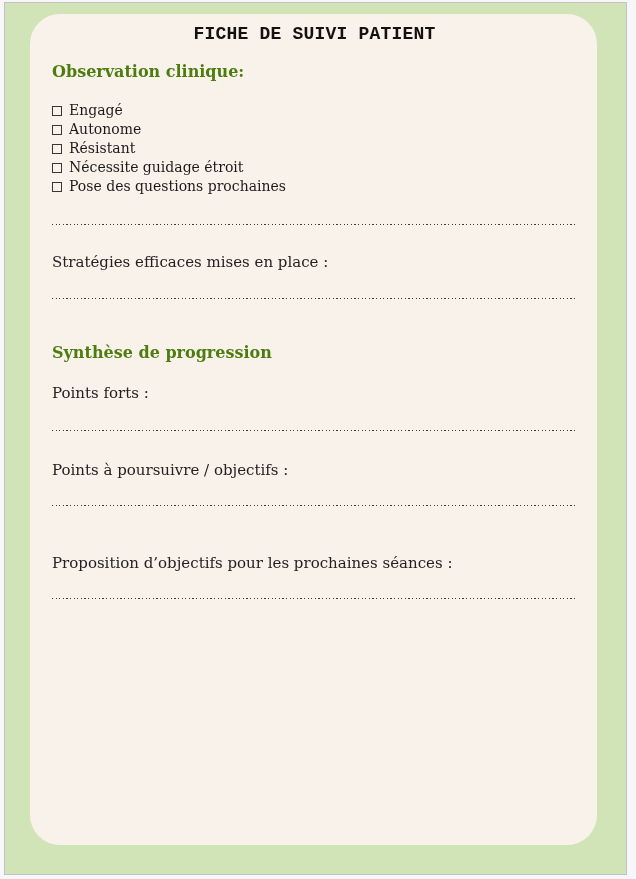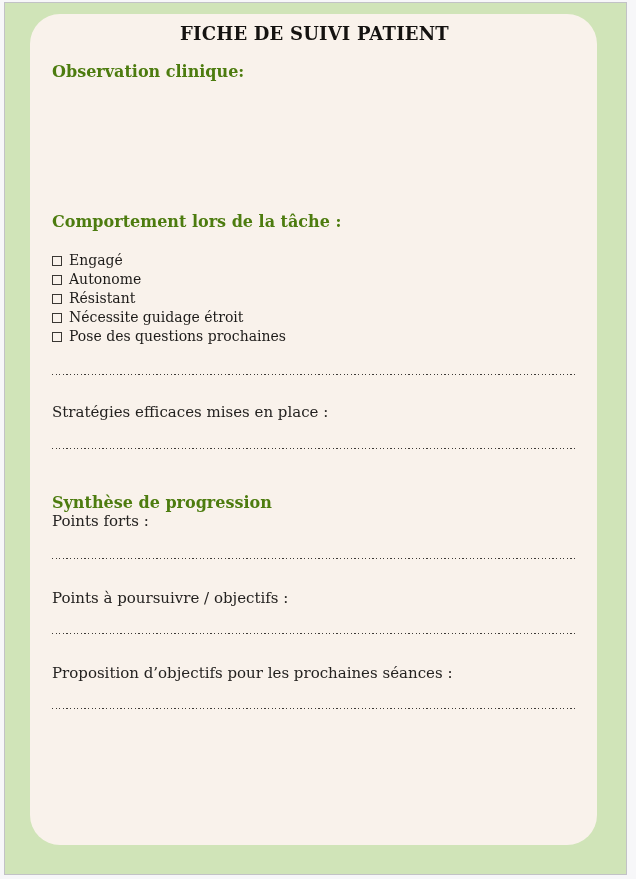--- a/index.html
+++ b/index.html
@@ -35,20 +35,21 @@
     overflow: hidden;
   }
   .title {
     margin-top: 10px;
     text-align: center;
     font-size: 18px;
     line-height: 20px;
     font-weight: 700;
     letter-spacing: 0.2px;
     color: #141210;
+    font-family: Liberation Mono, monospace;
   }
   .heading {
     font-size: 16px;
     line-height: 18px;
     font-weight: 700;
     color: #4d7c0f;
   }
   .heading.obs   { margin-top: 19px; }
   .heading.comp  { margin-top: 132px; }
   .heading.synth { margin-top: 45px; }
@@ -73,23 +74,23 @@
     margin-right: 7px;
     flex: 0 0 auto;
   }
   .field-label {
     font-size: 15px;
     line-height: 19px;
     color: #242220;
   }
   .fl-difficultes { margin-top: 18px; }
   .fl-strategies  { margin-top: 28px; }
-  .fl-forts       { }
+  .fl-forts       { margin-top: 22px; }
   .fl-poursuivre  { margin-top: 30px; }
-  .fl-objectifs   { margin-top: 30px; }
+  .fl-objectifs   { margin-top: 48px; }
   .dotline {
     height: 2px;
     width: 100%;
     background-image: repeating-linear-gradient(to right, #3d3a36 0, #3d3a36 1.2px, transparent 1.2px, transparent 3.6px);
     background-position: 0 bottom;
     background-size: 100% 1.4px;
     background-repeat: no-repeat;
   }
   .dl-1 { margin-top: 27px; }
   .dl-2 { margin-top: 25px; }
@@ -100,21 +101,20 @@
 </head>
 <body>
 
 <div class="sheet">
   <div class="card">
 
     <div class="title">FICHE DE SUIVI PATIENT</div>
 
     <div class="heading obs">Observation clinique:</div>
 
-    <div class="heading comp">Comportement lors de la tâche :</div>
 
     <ul class="checklist">
       <li class="check-item">
         <span class="checkbox"></span>
         <span>Engagé</span>
       </li>
       <li class="check-item">
         <span class="checkbox"></span>
         <span>Autonome</span>
       </li>

